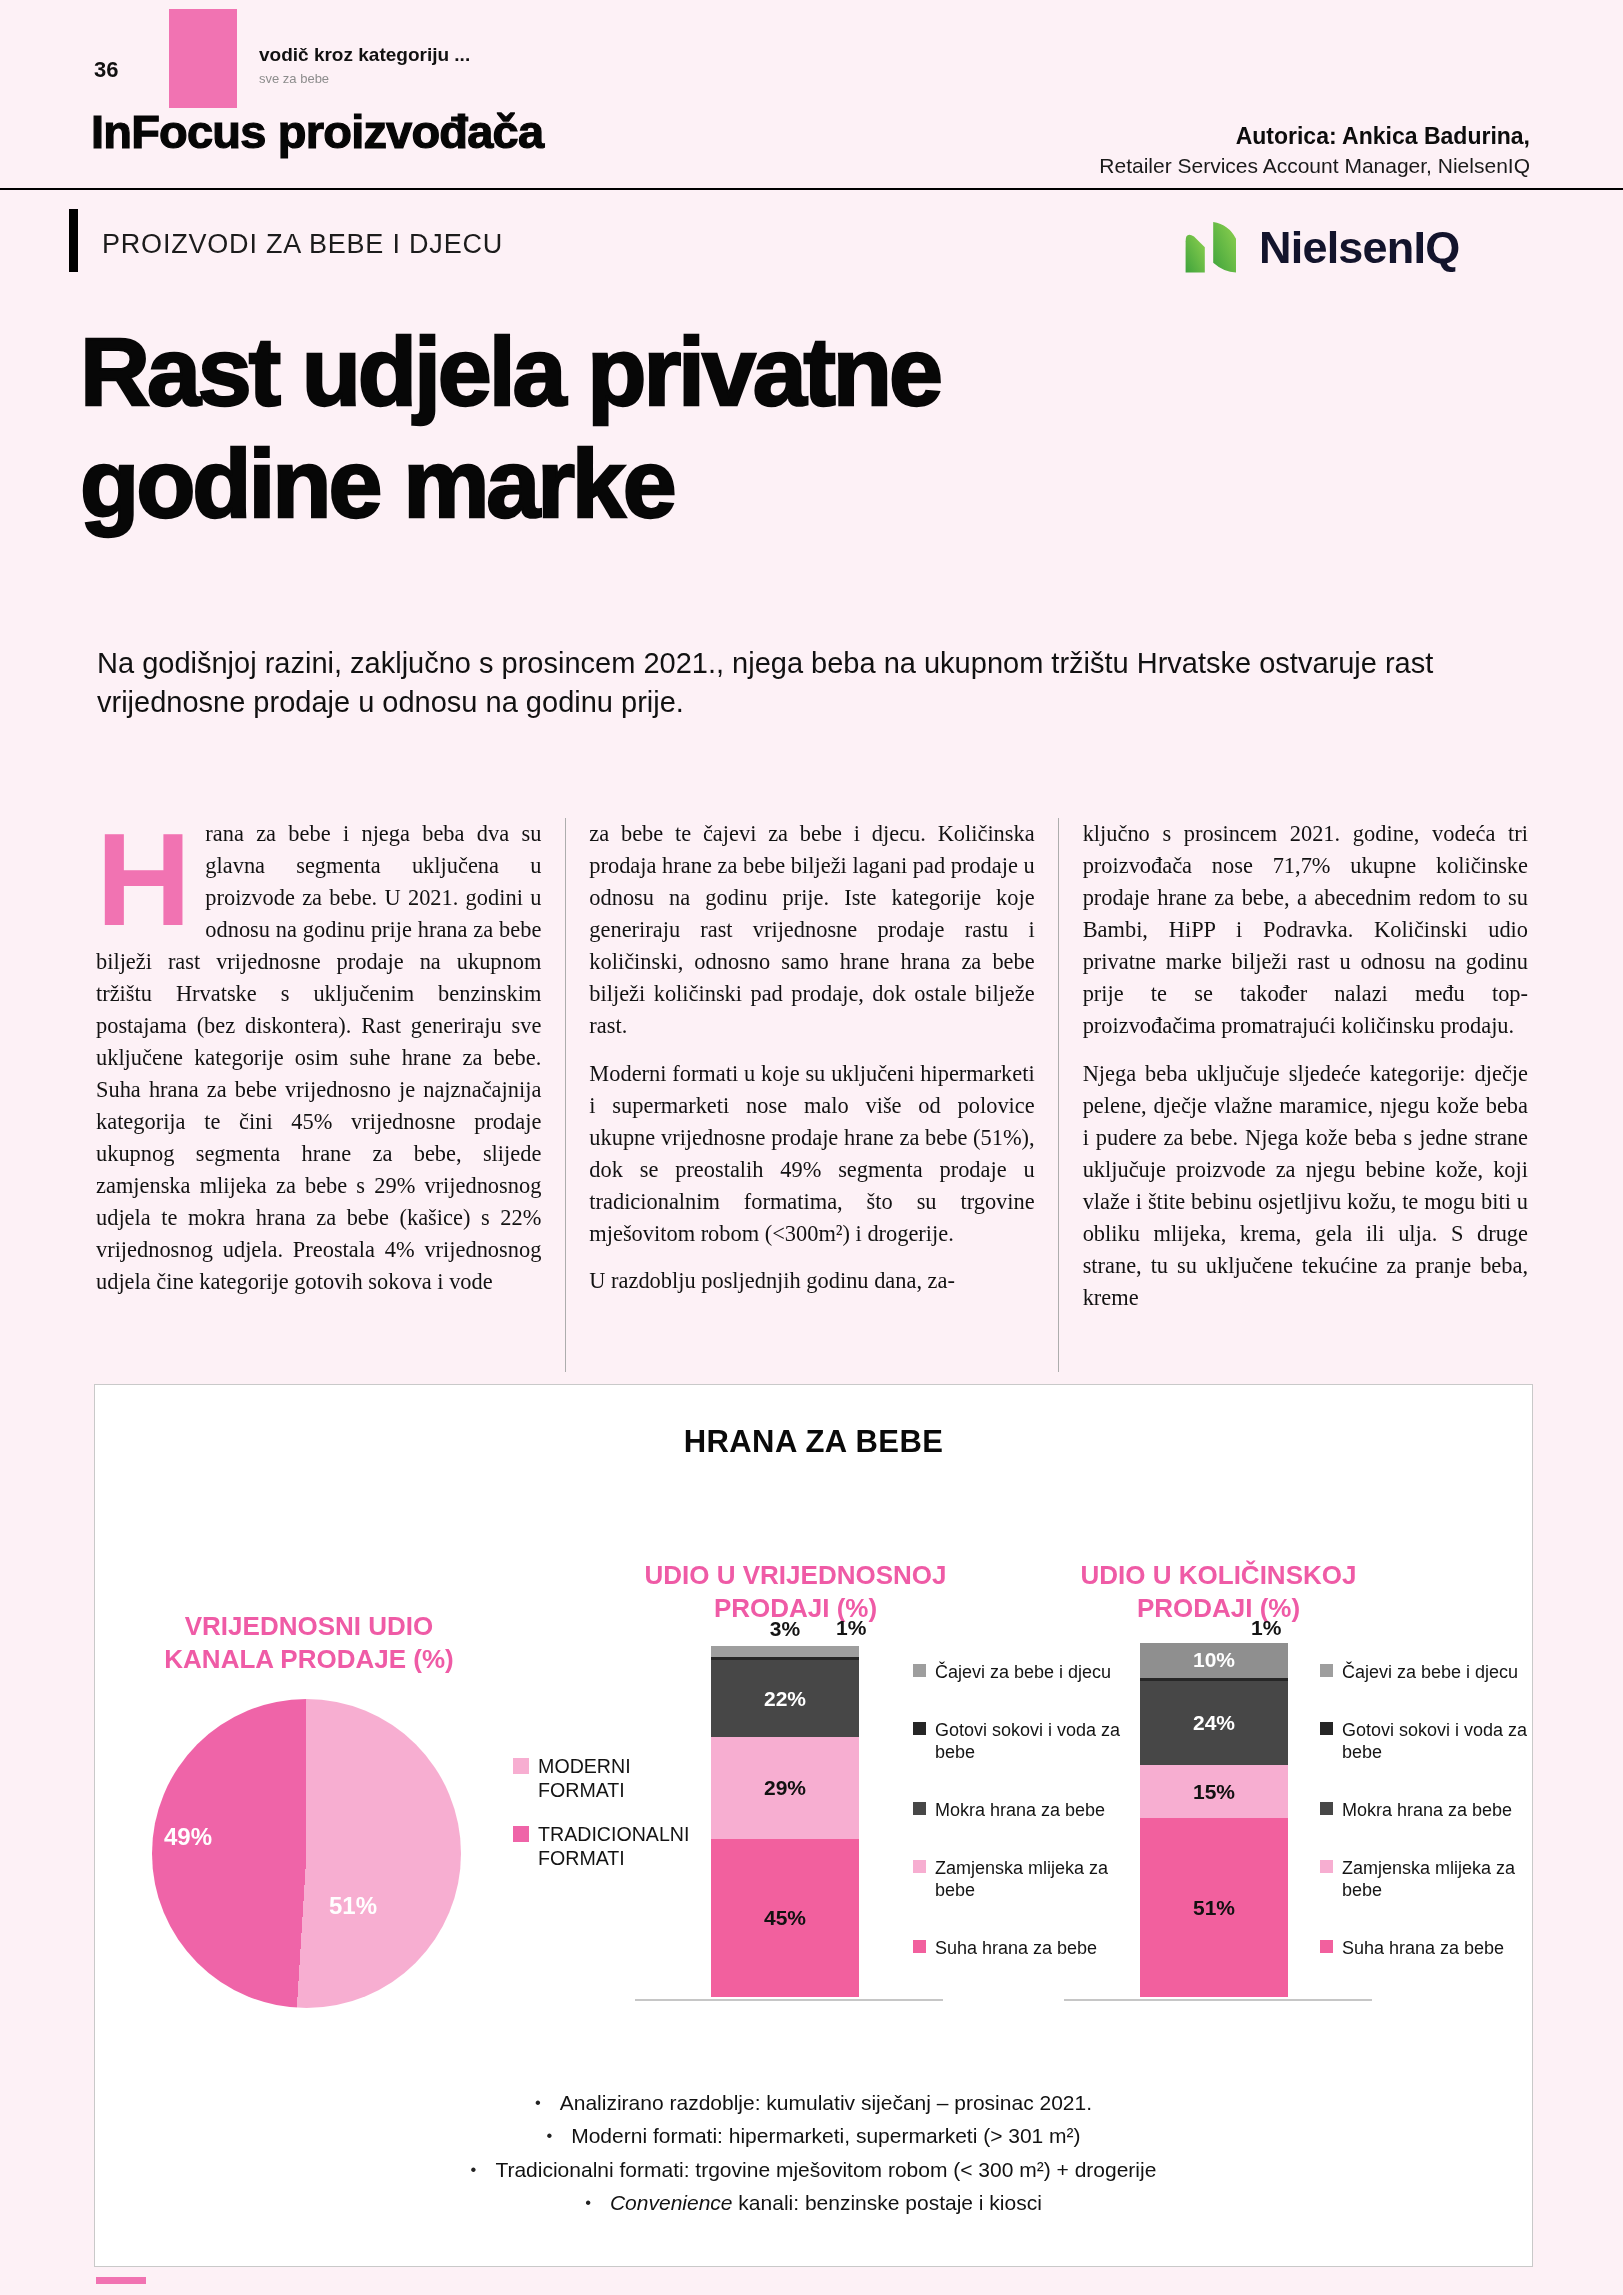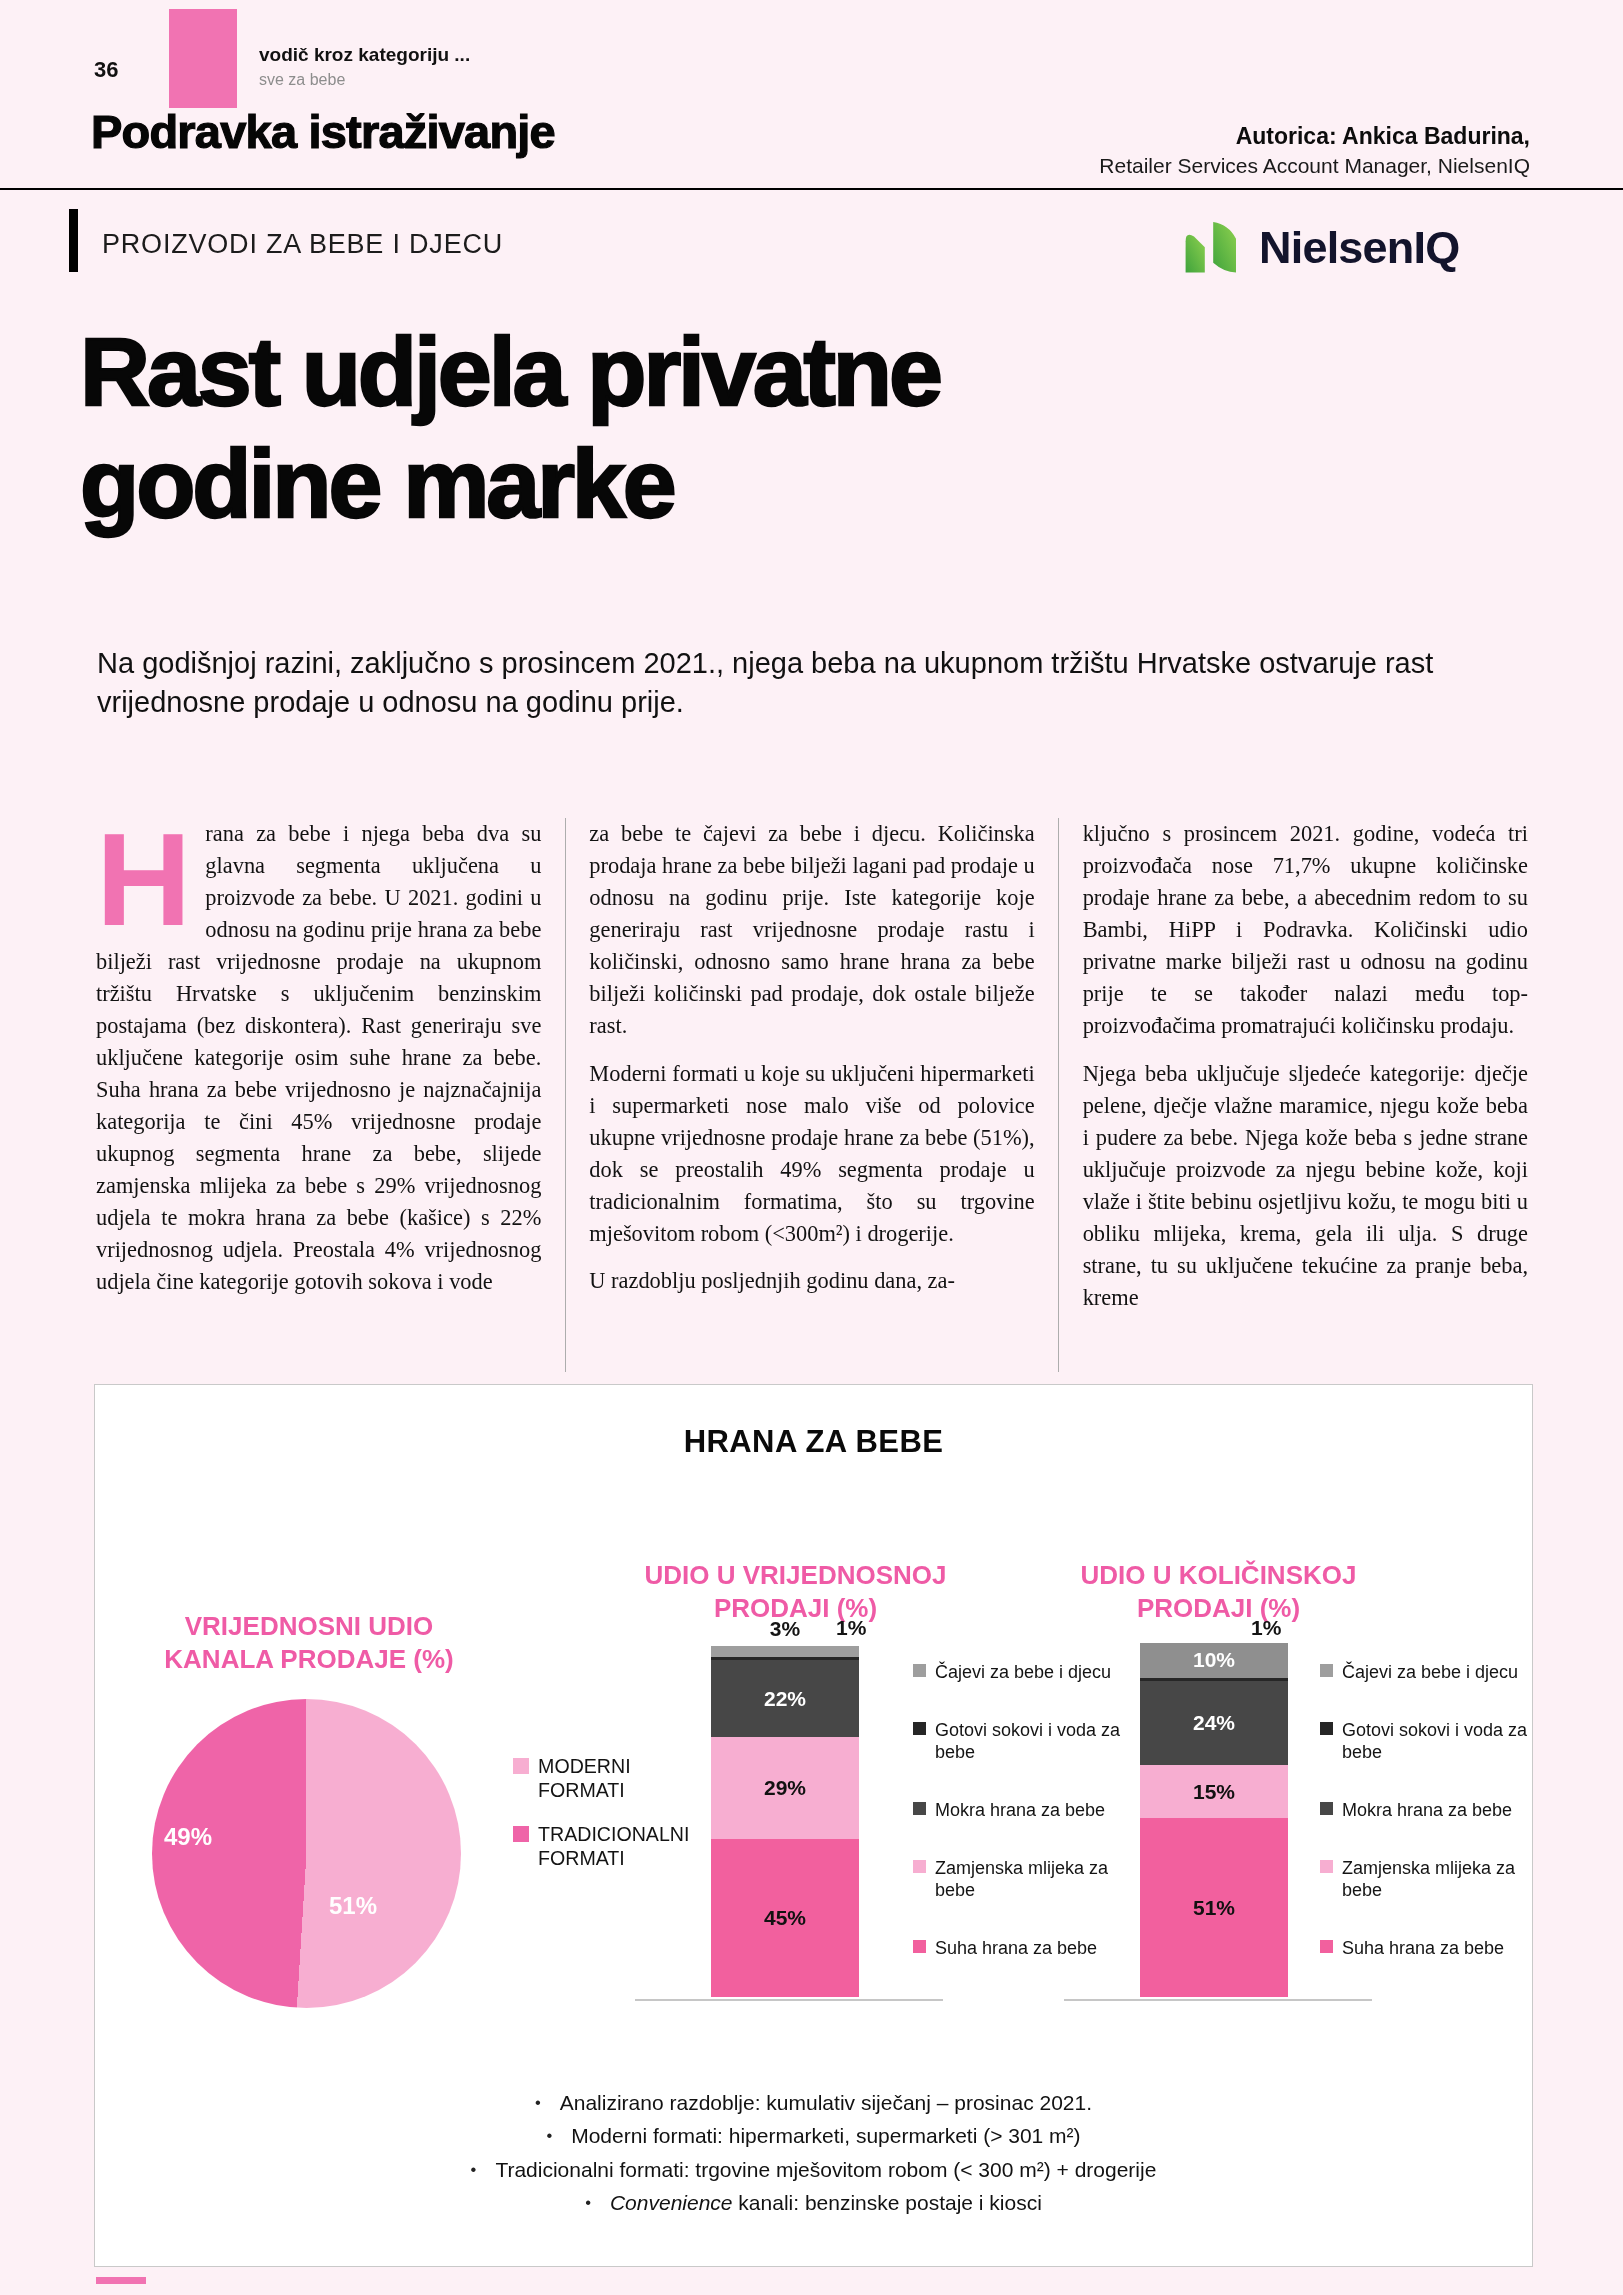--- a/index.html
+++ b/index.html
@@ -5,21 +5,21 @@
   *{margin:0;padding:0;box-sizing:border-box;}
   html,body{background:#e9e9e9;}
   body{width:1623px;height:2295px;}
   .page{position:relative;width:1623px;height:2295px;background:#fdf1f6;font-family:"Liberation Sans",sans-serif;color:#141414;overflow:hidden;}
 
   
   .pagenum{position:absolute;left:94px;top:57px;font-size:22px;font-weight:bold;color:#111;}
   .accent-block{position:absolute;left:169px;top:9.4px;width:68px;height:99px;background:#f173b2;}
   .kicker{position:absolute;left:259px;top:44px;}
   .kicker-title{font-size:19px;font-weight:bold;color:#111;}
-  .kicker-sub{font-size:16px;color:#8d8d8d;margin-top:4.7px;}
+  .kicker-sub{font-size:13px;color:#8d8d8d;margin-top:4.7px;}
   .section-title{position:absolute;left:91px;top:104px;font-size:47px;font-weight:bold;letter-spacing:-0.8px;color:#060606;-webkit-text-stroke:1.2px #060606;}
   .author{position:absolute;right:93px;top:123px;text-align:right;}
   .author-name{font-size:23px;font-weight:bold;color:#0c0c0c;}
   .author-role{font-size:21px;margin-top:3.9px;color:#1a1a1a;margin-left:16px;}
   .top-rule{position:absolute;left:0;top:188px;width:100%;height:2.4px;background:#000;}
   .cat-bar{position:absolute;left:69px;top:209px;width:9.4px;height:63px;background:#000;}
   .cat-label{position:absolute;left:102px;top:229px;font-size:27px;letter-spacing:0.8px;color:#1c1c1c;}
   .niq{position:absolute;left:1176px;top:210px;display:flex;align-items:center;gap:11px;}
   .niq-text{font-size:45px;font-weight:bold;color:#13142c;letter-spacing:-0.8px;}
 
@@ -75,21 +75,21 @@
 <body>
 
 <div class="page">
 
   <div class="pagenum">36</div>
   <div class="accent-block"></div>
   <div class="kicker">
     <div class="kicker-title">vodič kroz kategoriju ...</div>
     <div class="kicker-sub">sve za bebe</div>
   </div>
-  <div class="section-title">Podravka istraživanje</div>
+  <div class="section-title">InFocus proizvođača</div>
   <div class="author">
     <div class="author-name">Autorica: Ankica Badurina,</div>
     <div class="author-role">Retailer Services Account Manager, NielsenIQ</div>
   </div>
   <div class="top-rule"></div>
   <div class="cat-bar"></div>
   <div class="cat-label">PROIZVODI ZA BEBE I DJECU</div>
 
   <div class="niq">
     <span>

